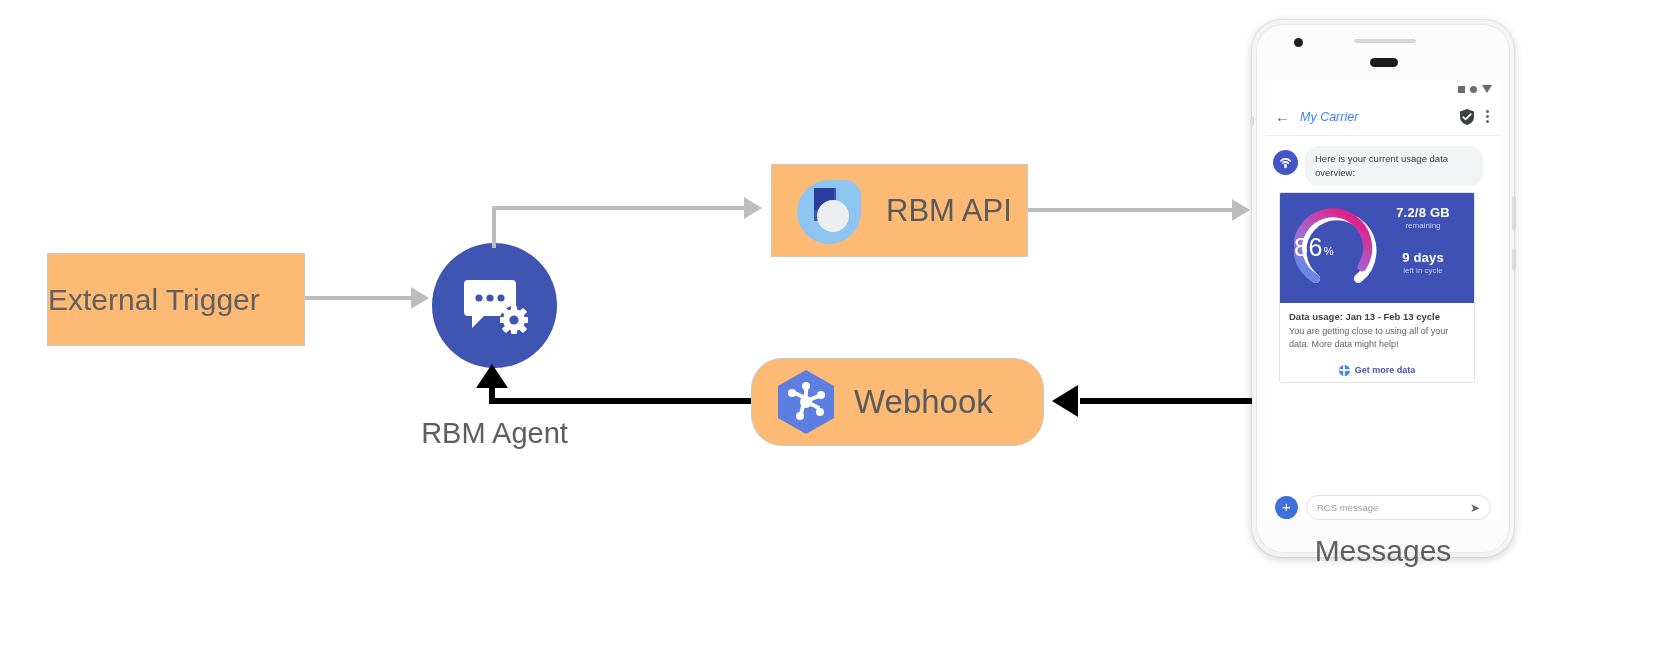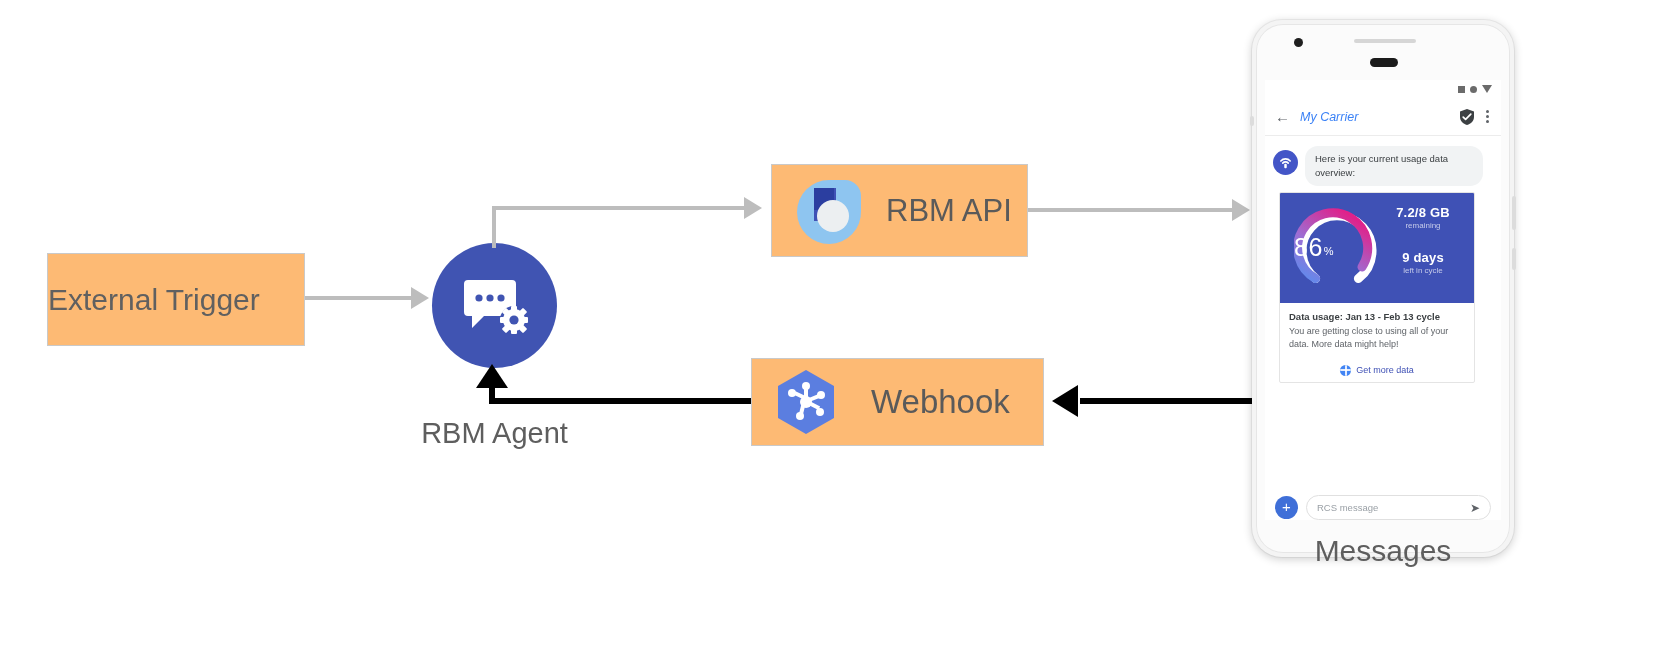--- a/index.html
+++ b/index.html
@@ -27,21 +27,21 @@
 
   
   #external-trigger { left: 47px; top: 253px; width: 258px; height: 93px; justify-content: flex-start; }
   #external-trigger .node-label { font-size: 30px; color: #606060; }
 
   
   #rbm-api-box { left: 771px; top: 164px; width: 257px; height: 93px; padding-left: 18px; gap: 18px; }
   #rbm-api-box .node-label { font-size: 31px; }
 
   
-  #webhook-box { left: 751px; top: 358px; width: 293px; height: 88px; padding-left: 18px; gap: 29px; }
+  #webhook-box { left: 751px; top: 358px; width: 293px; height: 88px; padding-left: 18px; gap: 12px; border-radius: 31px; }
   #webhook-box .node-label { font-size: 33px; }
 
   
   #rbm-agent-circle {
     position: absolute; left: 432px; top: 243px;
     width: 125px; height: 125px; border-radius: 50%;
     background: #4054b2;
     display: flex; align-items: center; justify-content: center;
   }
   #rbm-agent-label {
@@ -145,21 +145,21 @@
     position: absolute; right: 8px; top: 12px; width: 86px; color: #fff; text-align: center;
   }
   .stat-main { font-size: 13px; font-weight: 700; letter-spacing: .2px; }
   .stat-sub { font-size: 8px; color: #c5cae9; margin-top: 1px; }
   .stat-gap { height: 20px; }
   #card-body { padding: 8px 9px 6px 9px; }
   #card-title { font-size: 9.5px; font-weight: 700; color: #3c4043; }
   #card-desc { font-size: 9px; color: #5f6368; line-height: 1.45; margin-top: 3px; }
   #card-action {
     display: flex; align-items: center; justify-content: center; gap: 5px;
-    padding: 8px 0 6px 0; font-size: 9px; font-weight: 400; color: #3f51b5;
+    padding: 8px 0 6px 0; font-size: 9px; font-weight: 700; color: #3f51b5;
   }
   .globe { width: 11px; height: 11px; border-radius: 50%; background: #4285f4; position: relative; }
   .globe::before { content:""; position:absolute; left:4.5px; top:0; width:2px; height:11px; background:#fff; opacity:.85; border-radius:1px;}
   .globe::after { content:""; position:absolute; left:0; top:4.5px; width:11px; height:2px; background:#fff; opacity:.85; border-radius:1px;}
 
   
   #composer {
     display: flex; align-items: center; gap: 8px;
     padding: 7px 10px; background: #fff;
   }

